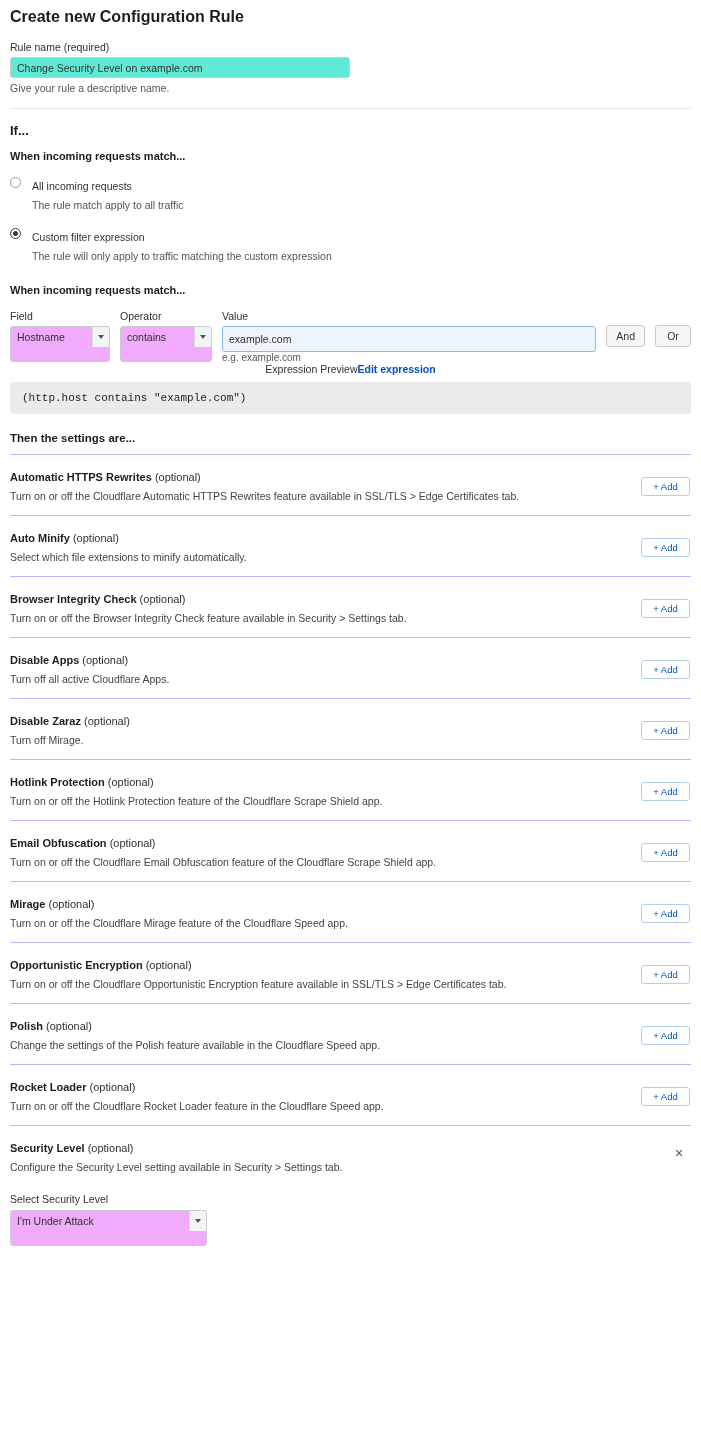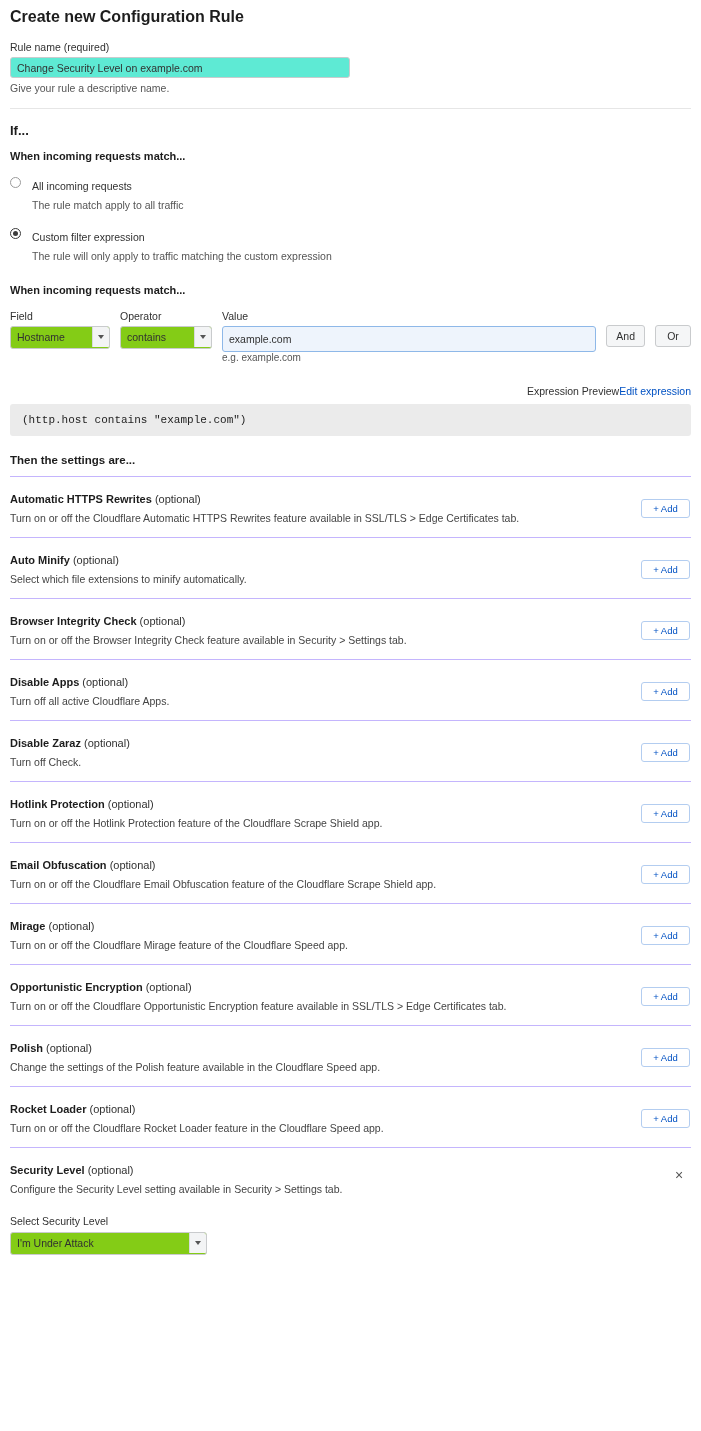--- a/index.html
+++ b/index.html
@@ -105,24 +105,24 @@
   .filter-row {
     display: flex;
     align-items: flex-start;
     gap: 10px;
   }
   .col-field { width: 100px; }
   .col-op { width: 92px; }
   .col-value { flex: 1 1 auto; }
   .select {
     position: relative;
-    height: 23px;
+    height: 36px;
     border: 1px solid #c9cbcd;
     border-radius: 3px;
-    background: #84cc16;
+    background: #f0abfc;
     font-size: 10.5px;
     color: #313131;
     line-height: 20px;
     padding-left: 6px;
     padding-right: 20px;
     white-space: nowrap;
     overflow: hidden;
     cursor: pointer;
   }
   .select .arrow {
@@ -164,33 +164,33 @@
     font-family: "Liberation Sans", sans-serif;
     cursor: pointer;
   }
   .value-help {
     font-size: 10px;
     color: #555;
     margin-top: 0;
   }
   .preview-head {
     display: flex;
-    justify-content: flex-end;
+    justify-content: center;
     align-items: baseline;
-    margin-top: 22px;
   }
   .preview-label {
     font-size: 10.5px;
     color: #313131;
   }
   .link {
     font-size: 10.5px;
     color: #0051c3;
     text-decoration: none;
     cursor: pointer;
+    font-weight: bold;
   }
   .preview-box {
     margin-top: 7px;
     background: #ebebeb;
     border-radius: 3px;
     padding: 10px 12px;
     font-family: "Liberation Mono", monospace;
     font-size: 11px;
     color: #222;
   }
@@ -373,21 +373,21 @@
     </div>
     <div class="setting-desc">Turn off all active Cloudflare Apps.</div>
     <button class="add-btn">+ Add</button>
   </div>
 
   <div class="setting">
     <div class="setting-title">
       <span>Disable Zaraz</span>
       <span class="opt">(optional)</span>
     </div>
-    <div class="setting-desc">Turn off Check.</div>
+    <div class="setting-desc">Turn off Mirage.</div>
     <button class="add-btn">+ Add</button>
   </div>
 
   <div class="setting">
     <div class="setting-title">
       <span>Hotlink Protection</span>
       <span class="opt">(optional)</span>
     </div>
     <div class="setting-desc">Turn on or off the Hotlink Protection feature of the Cloudflare Scrape Shield app.</div>
     <button class="add-btn">+ Add</button>

